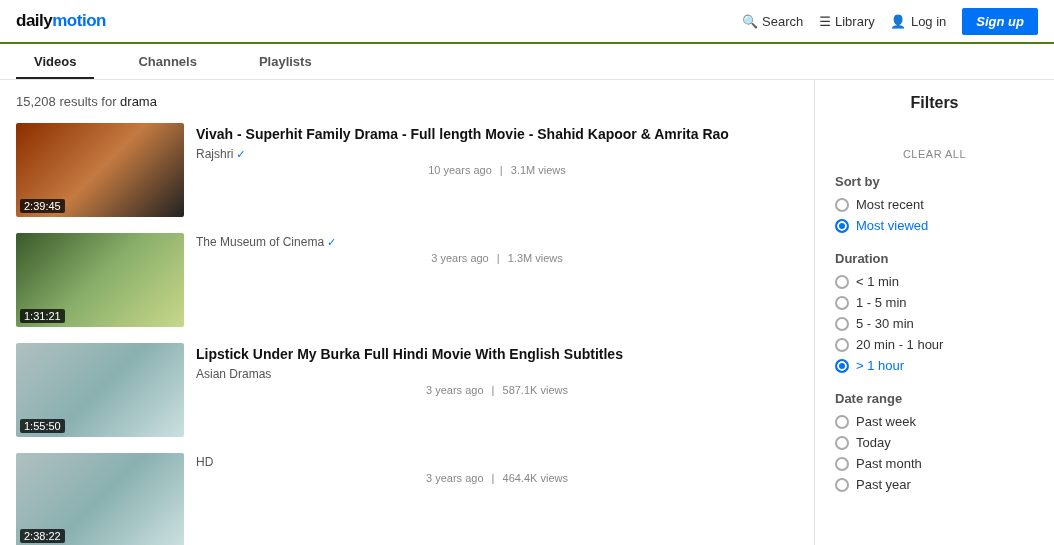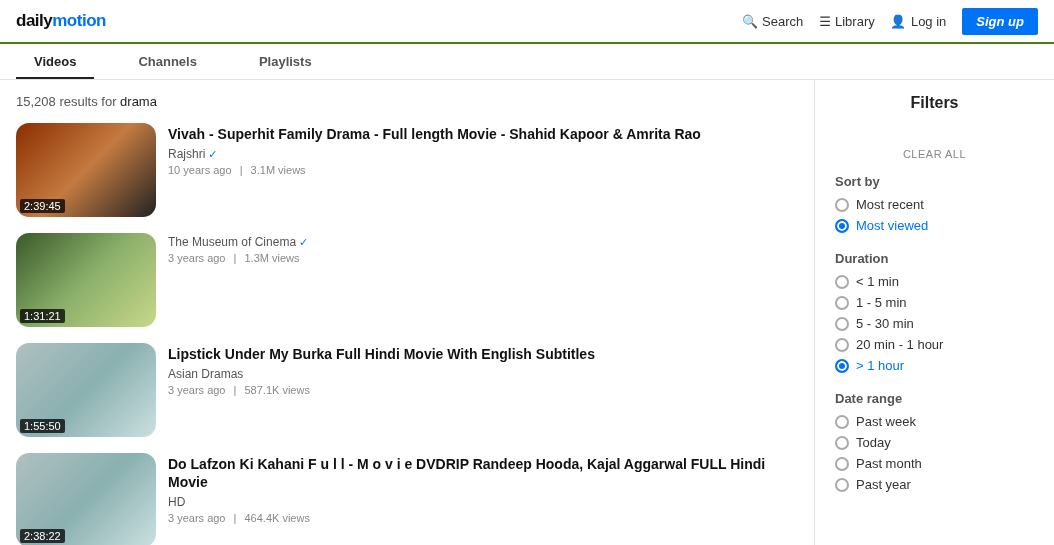--- a/index.html
+++ b/index.html
@@ -25,31 +25,31 @@
     
     .main { display: flex; padding: 0; }
 
     
     .results { flex: 1; padding: 14px 16px; }
     .results-header { font-size: 13px; color: #555; margin-bottom: 14px; }
     .results-header strong { font-weight: 400; color: #222; }
 
     
     .video-item { display: flex; gap: 12px; margin-bottom: 16px; }
-    .thumb-wrap { position: relative; width: 140px; height: 94px; flex-shrink: 0; overflow: hidden; background: #a21caf; border-radius: 13px; }
+    .thumb-wrap { position: relative; width: 168px; height: 94px; flex-shrink: 0; overflow: hidden; background: #a21caf; border-radius: 2px; }
     .thumb-duration {
       position: absolute; bottom: 4px; left: 4px;
       background: rgba(0,0,0,0.75); color: #fff;
       font-size: 11px; padding: 1px 4px; border-radius: 2px;
     }
     .video-info { display: flex; flex-direction: column; justify-content: flex-start; flex: 1; padding-top: 2px; }
     .video-title { font-size: 14px; font-weight: 600; color: #111; line-height: 1.3; margin-bottom: 4px; cursor: pointer; }
     .video-channel { font-size: 12px; color: #555; display: flex; align-items: center; gap: 3px; margin-bottom: 3px; }
     .verified-icon { color: #0072f5; font-size: 11px; }
-    .video-meta { font-size: 11px; color: #888; }
+    .video-meta { font-size: 11px; color: #888; text-align: center; }
     .meta-sep { margin: 0 5px; }
 
     
     .thumb-1 { background: linear-gradient(135deg, #8B2E00 0%, #c47a40 50%, #222 100%); }
     .thumb-2 { background: linear-gradient(135deg, #3a5a2a 0%, #8aaf6a 50%, #c8d88a 100%); }
     .thumb-3 { background: linear-gradient(135deg, #b0c0c0 0%, #8ab0b0 50%, #cce0e0 100%); }
     .thumb-4 { background: linear-gradient(135deg, #b0c0c0 0%, #8ab0b0 50%, #cce0e0 100%); }
 
     
     .sidebar { width: 240px; flex-shrink: 0; padding: 14px 20px; border-left: 1px solid #e5e5e5; }
@@ -161,21 +161,20 @@
           <span>587.1K views</span>
         </div>
       </div>
     </div>
         <div class="video-item">
       <div class="thumb-wrap">
         <div class="thumb-4" style="width:100%;height:100%;"></div>
         <span class="thumb-duration">2:38:22</span>
       </div>
       <div class="video-info">
-        <div class="video-title">Do Lafzon Ki Kahani F u l l - M o v i e DVDRIP Randeep Hooda, Kajal Aggarwal FULL Hindi Movie</div>
         <div class="video-channel">
           HD
         </div>
         <div class="video-meta">
           <span>3 years ago</span>
           <span class="meta-sep">|</span>
           <span>464.4K views</span>
         </div>
       </div>
     </div>

